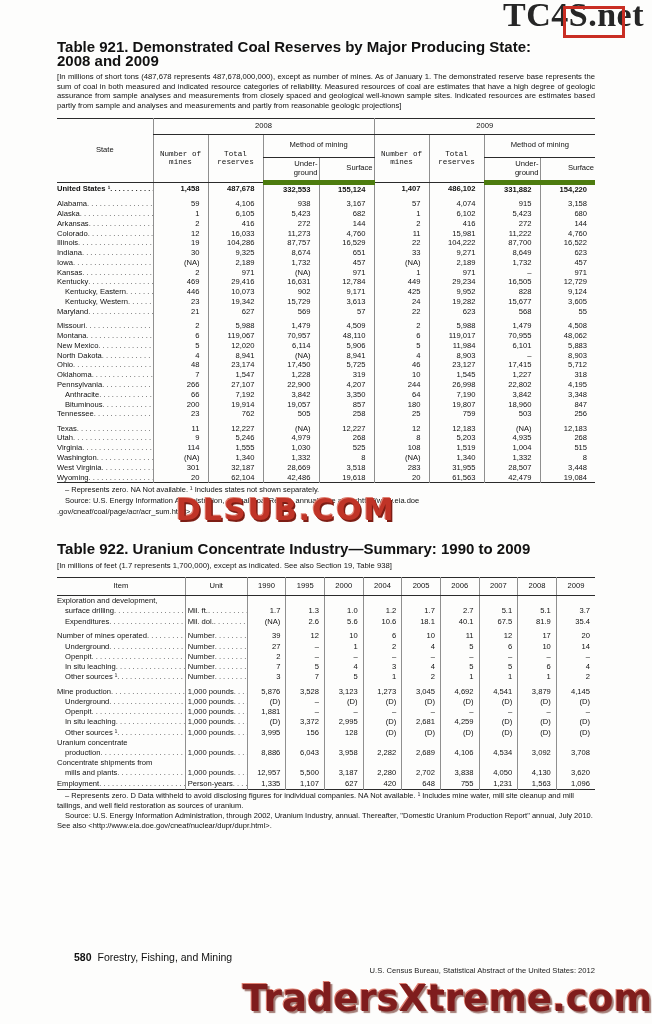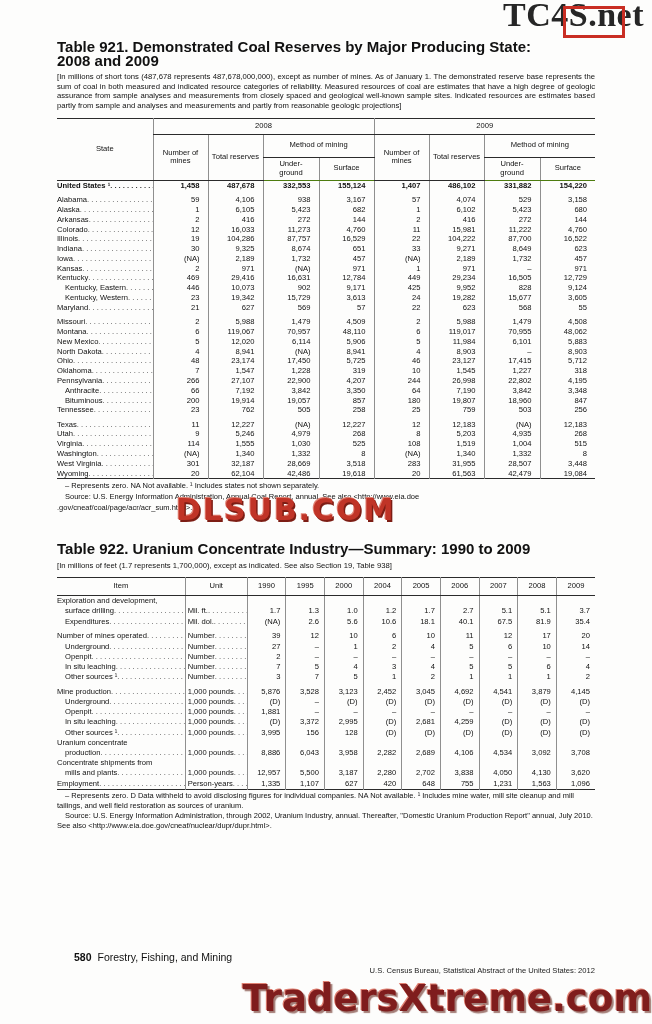--- a/index.html
+++ b/index.html
@@ -41,23 +41,23 @@
   table { border-collapse:collapse; table-layout:fixed; width:100%;
           font-size:7.6px; color:#111;
           border-top:1px solid #2b2b2b; border-bottom:1px solid #2b2b2b; }
   th { font-weight:400; text-align:center; vertical-align:middle;
        padding:1px 1px; line-height:1.15; }
   th, td { border-left:1px solid #8f8f8f; }
   .c0 { border-left:none !important; }
   .yr, .state-h, .sub, .mom, .sub2 { }
   .yr   { height:13px; border-bottom:1px solid #2b2b2b; }
   .state-h { border-bottom:1px solid #2b2b2b; }
-  .sub  { border-bottom:1px solid #2b2b2b; }
+  .sub  { border-bottom:1px solid #2b2b2b;font-family:Liberation Mono, monospace; }
   .mom  { height:20px; border-bottom:1px solid #2b2b2b; }
-  .sub2 { height:20px; border-bottom:1px solid #4d7c0f; }
+  .sub2 { height:20px; border-bottom:5px solid #4d7c0f;text-align:right; }
   .uran thead th { height:15px; border-bottom:1px solid #2b2b2b; }
   tbody td { height:9.8px; line-height:9.8px; padding:0; }
   .uran tbody td { height:10.2px; line-height:10.2px; }
   tr.spacer td { height:4.5px !important; line-height:4.5px !important; }
   tr.bold td { font-weight:700; }
   .num { text-align:right; padding-right:8px !important; white-space:nowrap; }
   .uran .num { padding-right:5px !important; }
   .lbl { overflow:hidden; }
   .lblwrap { display:flex; overflow:hidden; }
   .txt { white-space:nowrap; }
@@ -151,21 +151,21 @@
                 <span class="txt">Alabama</span>
                 <span class="leader"></span>
               </div>
             </td>
             <td class="num">59</td>
             <td class="num">4,106</td>
             <td class="num">938</td>
             <td class="num">3,167</td>
             <td class="num">57</td>
             <td class="num">4,074</td>
-            <td class="num">529</td>
+            <td class="num">915</td>
             <td class="num">3,158</td>
           </tr>
           <tr>
             <td class="lbl c0">
               <div class="lblwrap">
                 <span class="txt">Alaska</span>
                 <span class="leader"></span>
               </div>
             </td>
             <td class="num">1</td>
@@ -872,21 +872,21 @@
             </td>
             <td class="unit">
               <div class="lblwrap">
                 <span class="txt">1,000 pounds</span>
                 <span class="leader"></span>
               </div>
             </td>
             <td class="num">5,876</td>
             <td class="num">3,528</td>
             <td class="num">3,123</td>
-            <td class="num">2,452</td>
+            <td class="num">1,273</td>
             <td class="num">3,045</td>
             <td class="num">4,692</td>
             <td class="num">4,541</td>
             <td class="num">3,879</td>
             <td class="num">4,145</td>
           </tr>
           <tr>
             <td class="lbl c0">
               <div class="lblwrap">
                 <span class="txt ind1">Underground</span>

